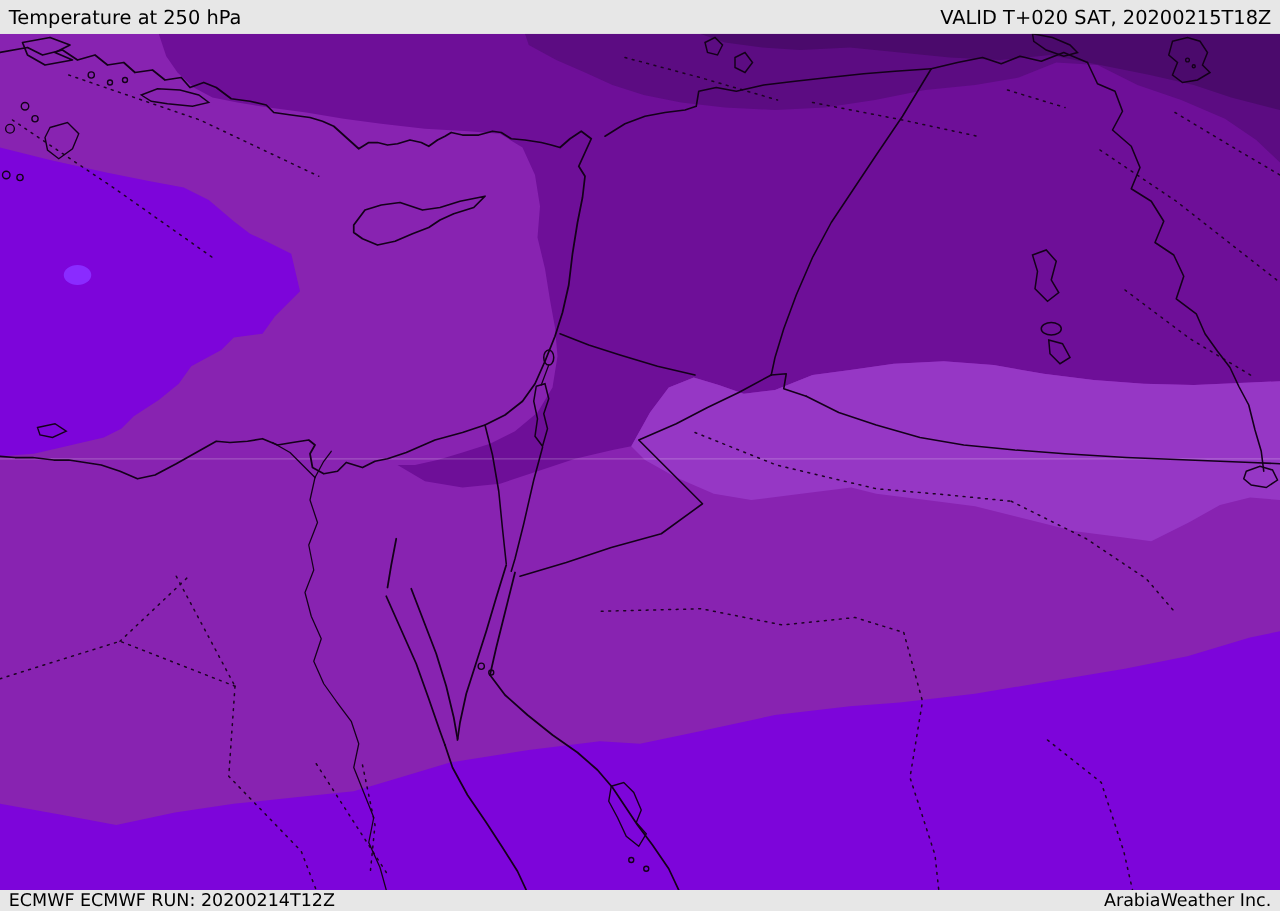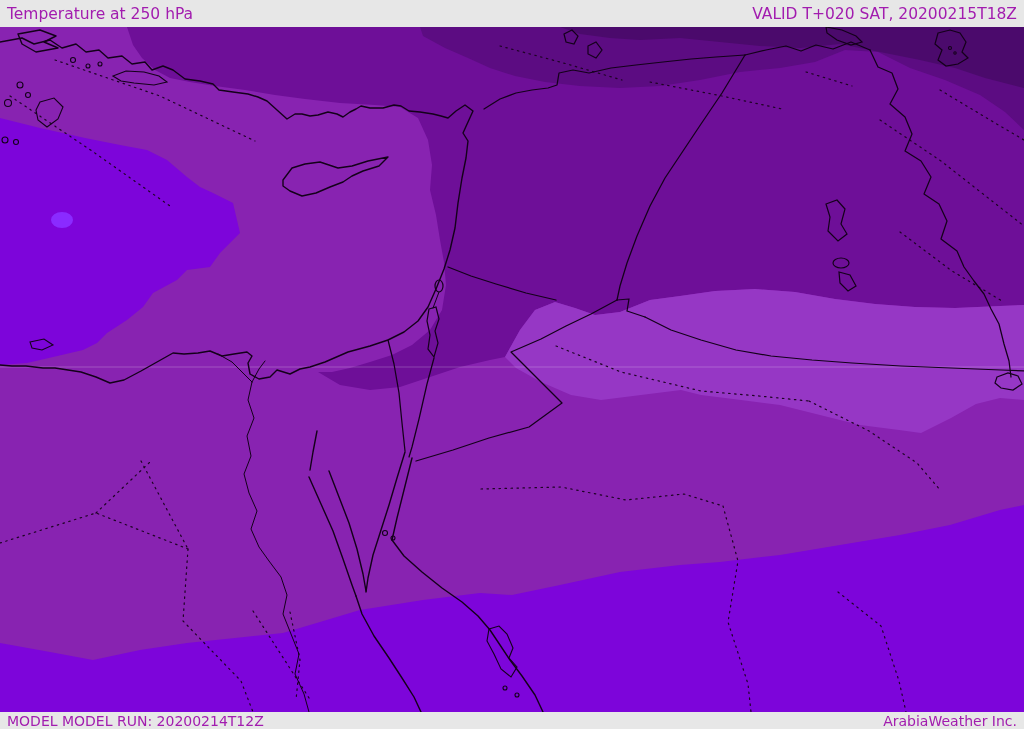--- a/index.html
+++ b/index.html
@@ -1,18 +1,18 @@
 <!DOCTYPE html>
 <html><head>
 <meta charset="utf-8">
 <style>
   html,body{margin:0;padding:0;background:#ffffff;}
   .stage{position:relative;width:1024px;height:729px;overflow:hidden;
          font-family:"DejaVu Sans","Liberation Sans",sans-serif;background:#e7e7e7;}
-  .bar{position:absolute;left:0;right:0;background:#e7e7e7;color:#a21caf;
+  .bar{position:absolute;left:0;right:0;background:#e7e7e7;color:#000000;
        display:flex;justify-content:space-between;align-items:center;
        padding:0 7px;box-sizing:border-box;}
   .topbar{top:0;height:27px;font-size:15.5px;}
   .bottombar{bottom:0;height:17px;font-size:14px;}
   .mapwrap{position:absolute;top:27px;left:0;width:1024px;height:685px;overflow:hidden;}
   svg{display:block;}
   .coast{fill:none;stroke:#14001a;stroke-width:1.4;stroke-linejoin:round;stroke-linecap:round;}
   .border{fill:none;stroke:#14001a;stroke-width:1.25;stroke-linejoin:round;stroke-linecap:round;}
   .river{fill:none;stroke:#14001a;stroke-width:1;stroke-linejoin:round;stroke-linecap:round;}
   .lake{stroke:#14001a;stroke-width:1.2;fill:none;}
@@ -137,17 +137,17 @@
         <path class="border" d="M388,340 L394,364 L399,393 L402,423 L405,451"></path>
         <path class="border" d="M434,358 L427,384 L419,419 L412,447 L409,457"></path>
         <path class="border" d="M448,267 L471,276 L496,284 L526,293 L556,300"></path>
         <path class="border" d="M870,50 L878,67 L892,73 L898,89 L890,104 L905,117 L912,134 L905,151 L921,161 L931,177 L924,194 L939,204 L947,221 L941,239 L957,251 L964,267 L974,281 L984,294 L991,309 L999,324 L1004,344 L1009,361 L1011,377"></path>
         <path class="border" d="M745,55 L766,50 L786,46 L801,51 L816,45 L833,49 L851,42 L870,50"></path>
       </g>
     </svg>
   </div>
 
   <div class="bar bottombar">
-    <span>MODEL MODEL RUN: 20200214T12Z</span>
+    <span>ECMWF ECMWF RUN: 20200214T12Z</span>
     <span>ArabiaWeather Inc.</span>
   </div>
 
 </div>
 
 </body></html>

